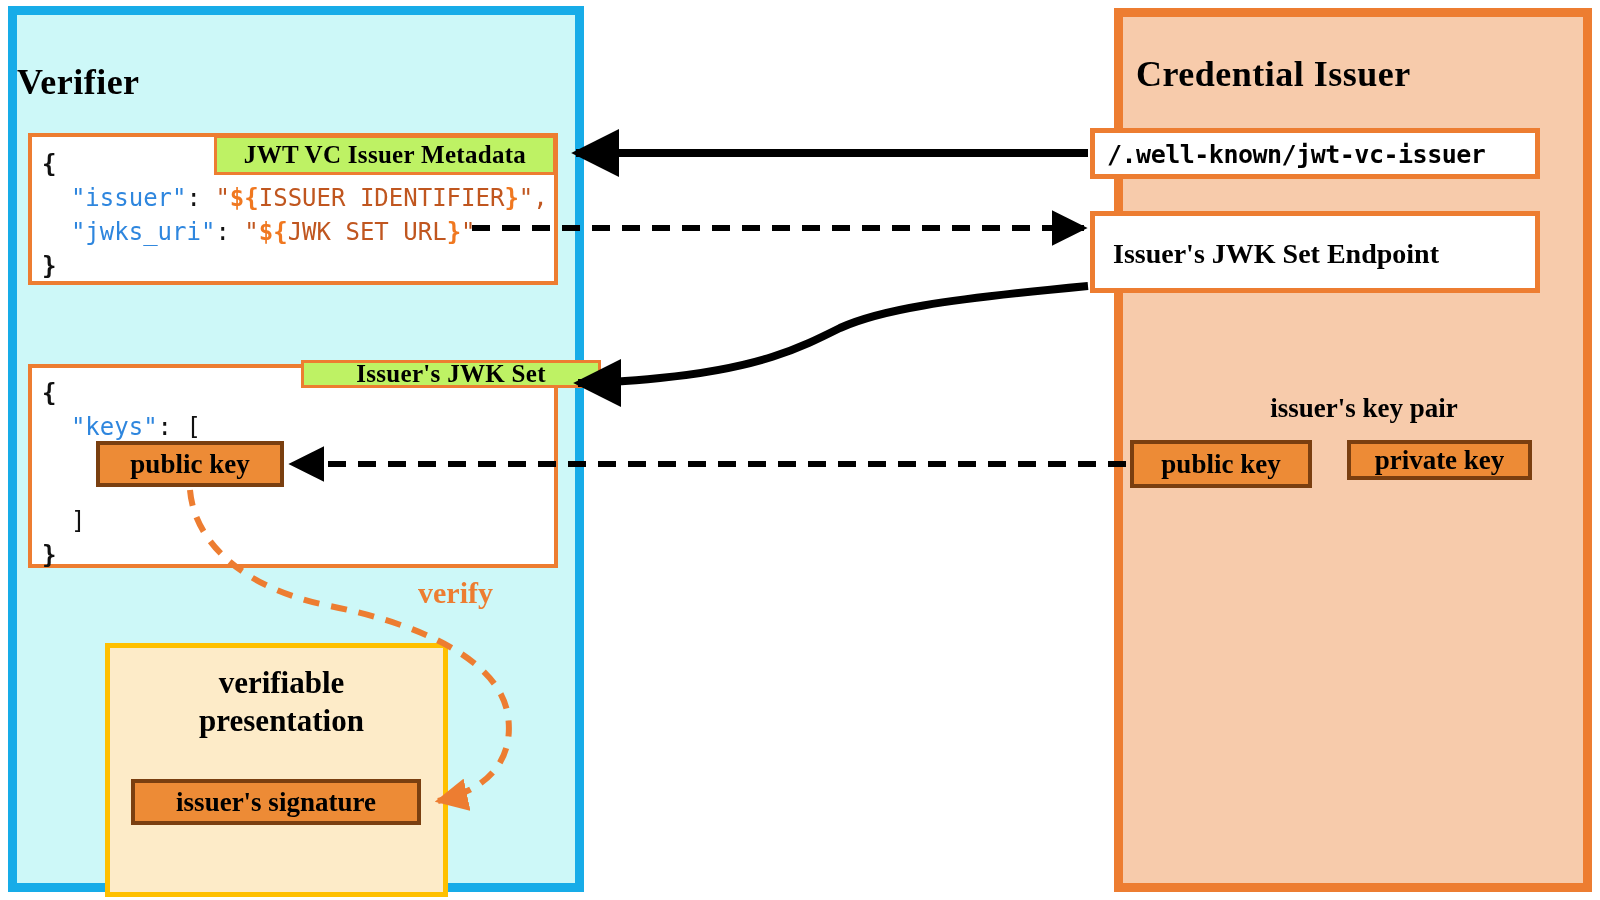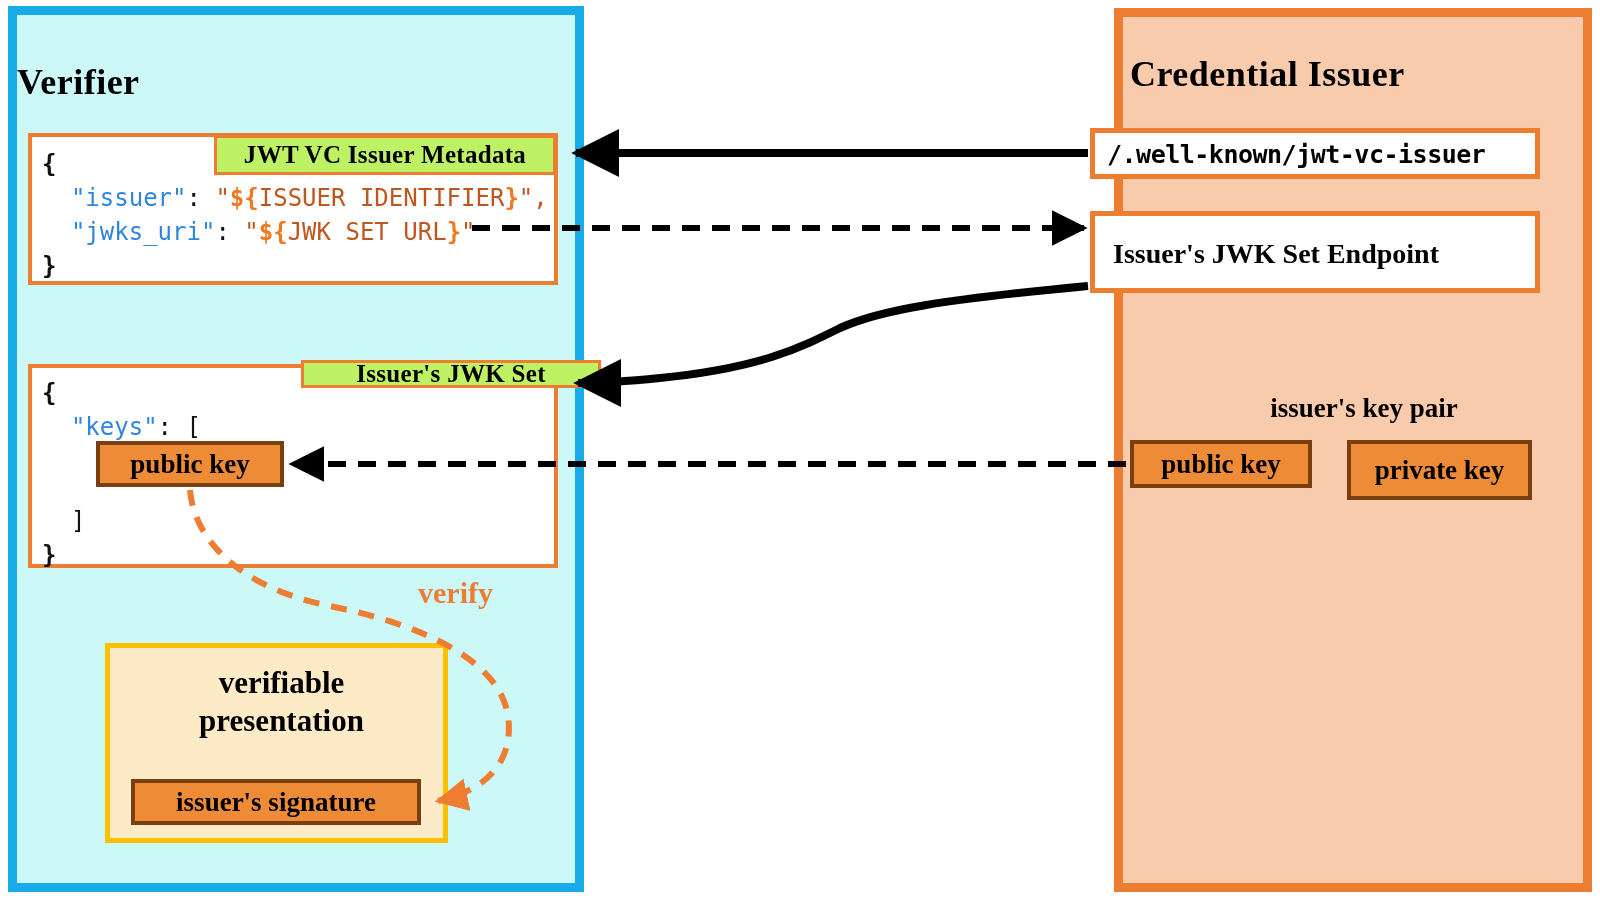--- a/index.html
+++ b/index.html
@@ -46,21 +46,21 @@
   .panel-title {
     position: absolute;
     width: 100%;
     text-align: left;
     font-weight: bold;
     color: #000000;
     font-size: 36px;
     letter-spacing: 0.5px;
   }
   #verifier-title { top: 46px; left: 0; }
-  #issuer-title   { top: 36px; left: 7px; }
+  #issuer-title   { top: 36px; left: 13px; }
 
   
   .box {
     position: absolute;
     box-sizing: border-box;
     background: #FFFFFF;
     border: 4px solid #ED7D31;
   }
   .code {
     font-family: "DejaVu Sans Mono", "Liberation Mono", monospace;
@@ -110,28 +110,28 @@
     border: 4px solid #7A3F10;
     font-weight: bold;
     font-size: 27px;
     color: #000000;
     display: flex;
     align-items: center;
     justify-content: center;
   }
   #verifier-public-key { left: 96px; top: 441px; width: 188px; height: 46px; }
   #issuer-public-key   { left: 1130px; top: 440px; width: 182px; height: 48px; }
-  #issuer-private-key  { left: 1347px; top: 440px; width: 185px; height: 60px; font-family: Liberation Serif, serif; }
+  #issuer-private-key  { left: 1347px; top: 440px; width: 185px; height: 40px; font-family: Liberation Serif, serif; }
   #issuer-signature    { left: 131px; top: 779px; width: 290px; height: 46px; }
 
   
   #vp-box {
     position: absolute;
     box-sizing: border-box;
-    left: 105px; top: 643px; width: 343px; height: 200px;
+    left: 105px; top: 643px; width: 343px; height: 254px;
     background: #FDEBC8;
     border: 5px solid #FFC000;
   }
   #vp-label {
     position: absolute;
     left: 0; top: 16px;
     width: 343px;
     text-align: center;
     font-weight: bold;
     font-size: 31px;

